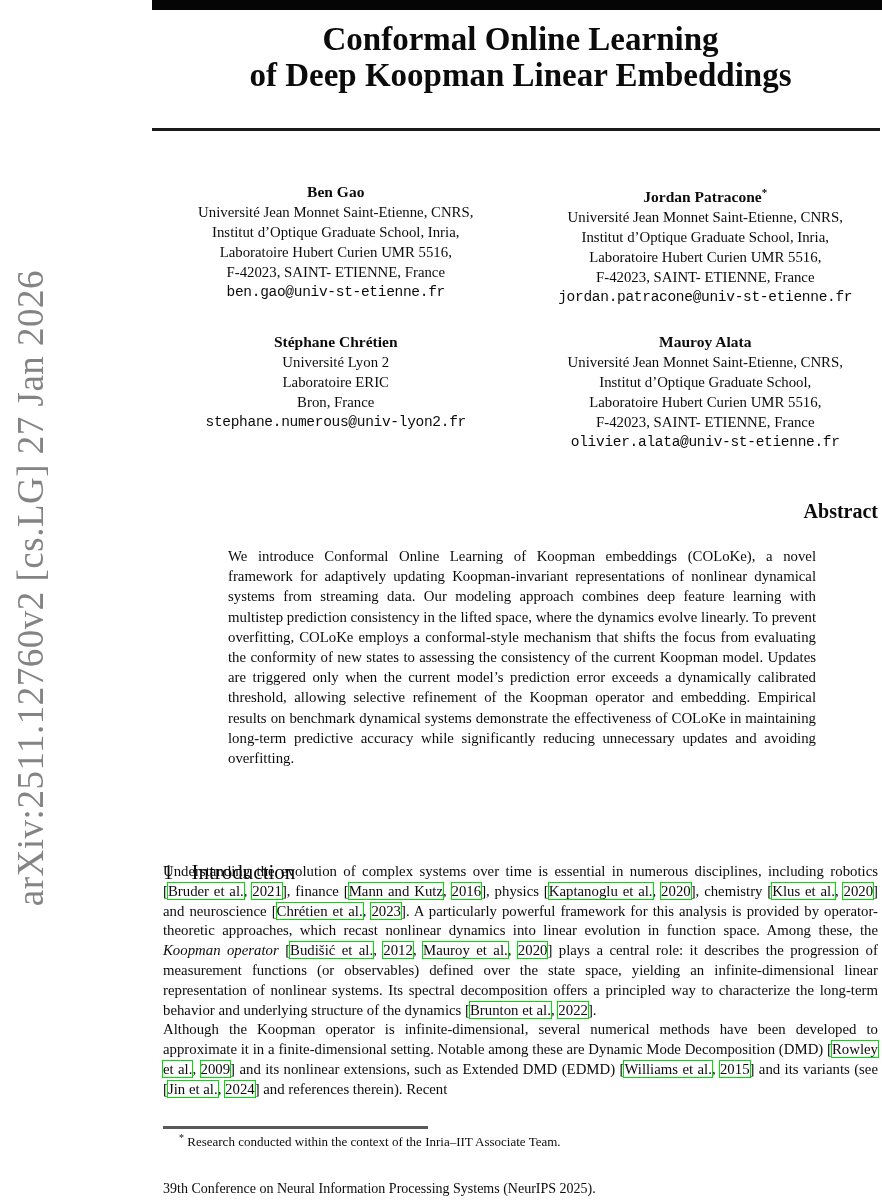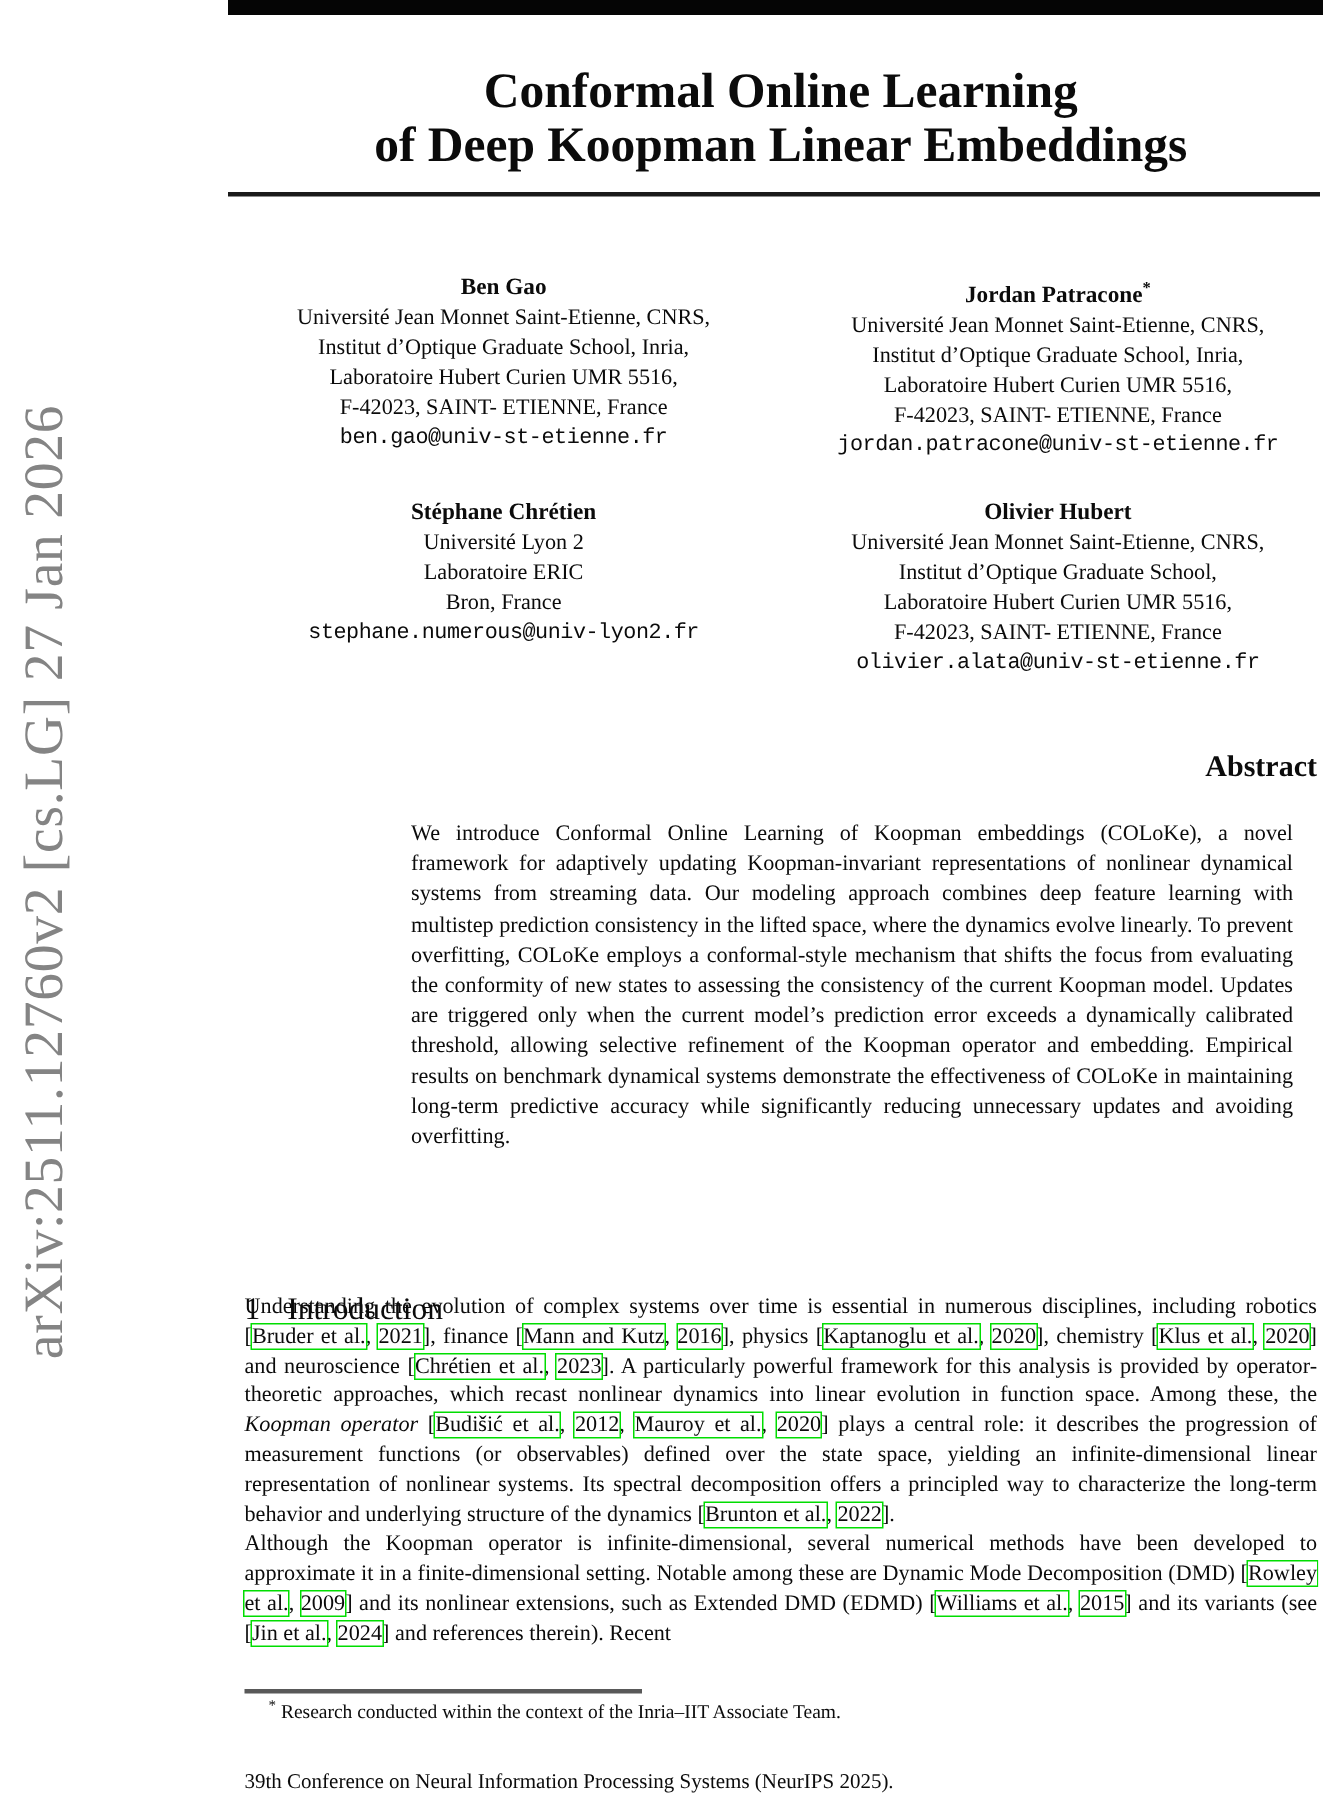--- a/index.html
+++ b/index.html
@@ -25,21 +25,21 @@
     left: 30px; top: 588px;
     transform: translate(-50%, -50%) rotate(-90deg);
     white-space: nowrap;
     font-size: 37px;
     color: #848484;
     letter-spacing: 0.5px;
   }
 
   .title-block {
     position: absolute;
-    left: 163px; top: 43px;
+    left: 163px; top: 21px;
     width: 715px;
     text-align: center;
     font-weight: bold;
     font-size: 33px;
     line-height: 36px;
   }
 
   .title-rule {
     position: absolute;
     left: 152px; top: 128px;
@@ -64,21 +64,20 @@
     font-size: 20px;
   }
 
   .abstract-text {
     position: absolute;
     left: 228px; top: 546px;
     width: 588px;
     font-size: 14.8px;
     line-height: 20.2px;
     text-align: justify;
-    margin-left: 46px;
   }
 
   .section-heading {
     position: absolute;
     left: 163px; top: 816px;
     width: 715px;
     font-weight: normal;
     font-size: 21px;
     margin-top: 44px;
   }
@@ -162,21 +161,21 @@
 
   <div class="authors-row authors-row-2">
     <div class="author-block">
       <div class="author-name">Stéphane Chrétien</div>
       <div>Université Lyon 2</div>
       <div>Laboratoire ERIC</div>
       <div>Bron, France</div>
       <div class="author-email">stephane.numerous@univ-lyon2.fr</div>
     </div>
     <div class="author-block">
-      <div class="author-name">Olivier Hubert</div>
+      <div class="author-name">Mauroy Alata</div>
       <div>Université Jean Monnet Saint-Etienne, CNRS,</div>
       <div>Institut d’Optique Graduate School,</div>
       <div>Laboratoire Hubert Curien UMR 5516,</div>
       <div>F-42023, SAINT- ETIENNE, France</div>
       <div class="author-email">olivier.alata@univ-st-etienne.fr</div>
     </div>
   </div>
 
   <div class="abstract-heading">Abstract</div>
 

